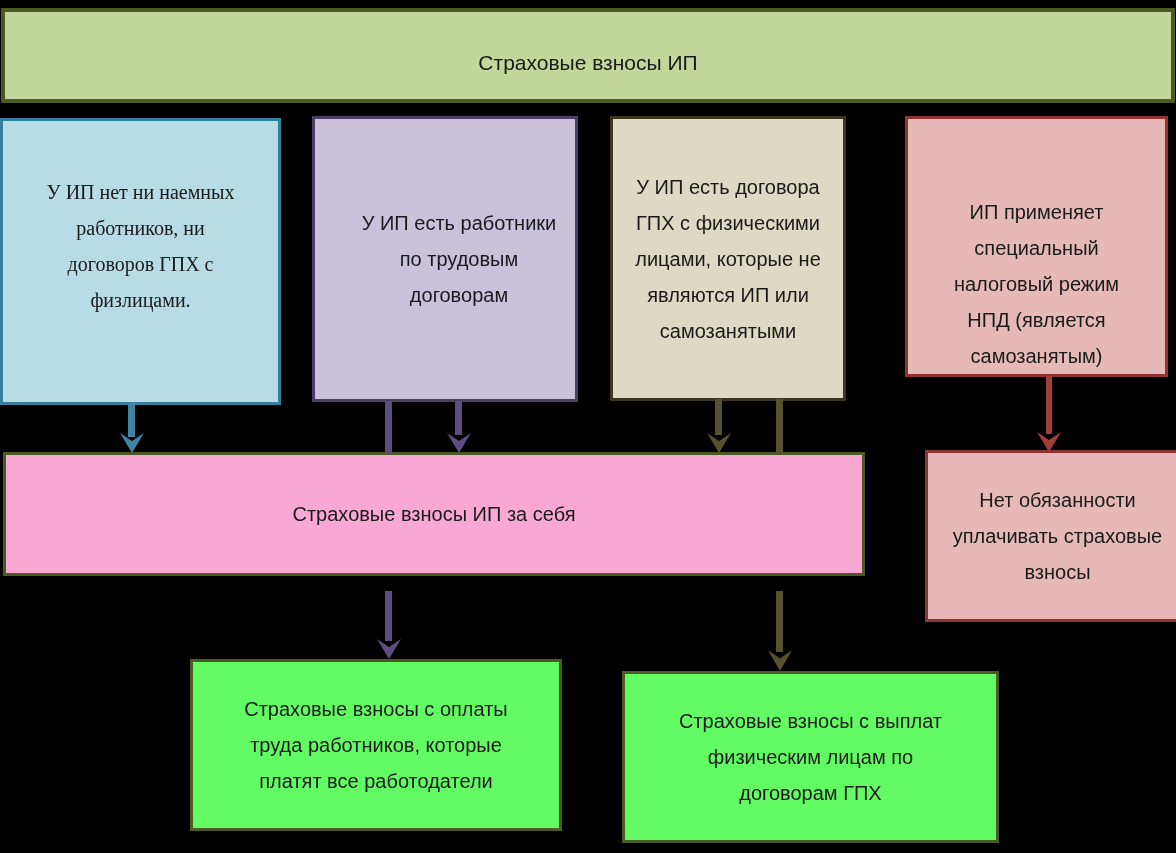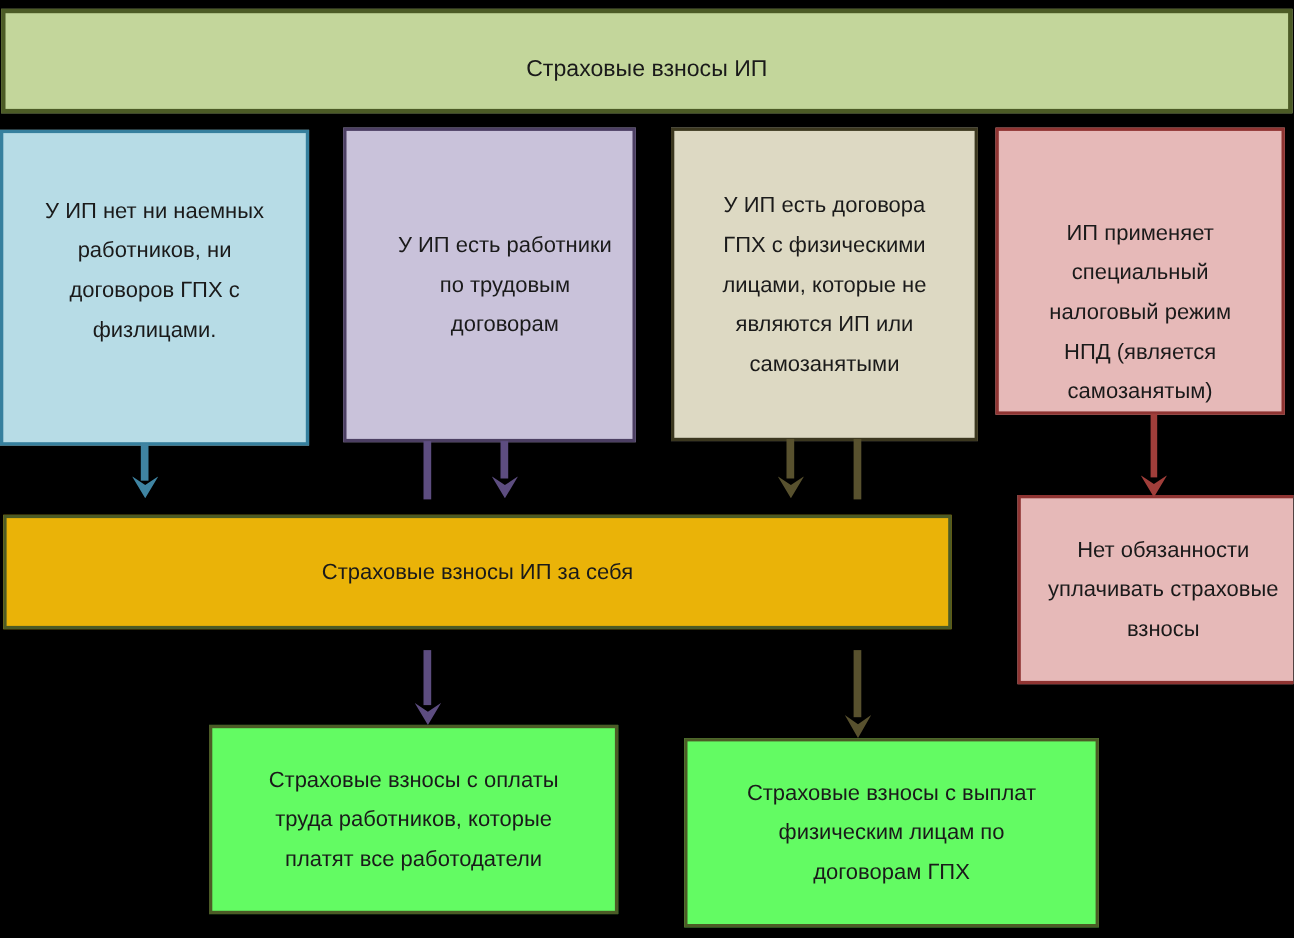--- a/index.html
+++ b/index.html
@@ -18,34 +18,34 @@
     flex-direction: column;
     align-items: center;
     justify-content: center;
     text-align: center;
     color: #1a1a1a;
     font-size: 20px;
     line-height: 1.8;
     white-space: pre-line;
   }
   .txt { white-space: pre-line; }
-  .para { margin-bottom: 32px; }
+  .para { margin-bottom: 32px; font-family: Liberation Serif, serif; }
 
   
   .header-box {
     left: 1px; top: 8px; width: 1174px; height: 95px;
     background: #c3d69b; border: 4px solid #4c5b26;
     justify-content: center; padding-top: 14px;
     font-size: 21px; line-height: 1.4;
   }
   .box-blue   { left: 0px;   top: 118px; width: 281px; height: 287px; background: #b7dce6; border: 3px solid #36809e; }
   .box-lilac  { left: 312px; top: 116px; width: 266px; height: 286px; background: #c9c2da; border: 3px solid #4c3f63; padding-left: 28px; }
-  .box-beige  { left: 610px; top: 116px; width: 279px; height: 285px; background: #ddd9c3; border: 3px solid #3b371f; }
+  .box-beige  { left: 610px; top: 116px; width: 236px; height: 285px; background: #ddd9c3; border: 3px solid #3b371f; }
   .box-pink1  { left: 905px; top: 116px; width: 263px; height: 261px; background: #e6b9b8; border: 3px solid #8f3432; justify-content: flex-end; }
-  .box-self   { left: 3px;   top: 468px; width: 862px; height: 104px; background: #eab308; border: 3px solid #4c5b26; }
+  .box-self   { left: 3px;   top: 452px; width: 862px; height: 124px; background: #f9a8d4; border: 3px solid #4c5b26; }
   .box-pink2  { left: 905px; top: 450px; width: 265px; height: 172px; background: #e6b9b8; border: 3px solid #8f3432; margin-left: 20px; }
   .box-green2 { left: 190px; top: 659px; width: 372px; height: 172px; background: #63fb63; border: 3px solid #4c5b26; }
   .box-green3 { left: 622px; top: 671px; width: 377px; height: 172px; background: #63fb63; border: 3px solid #4c5b26; }
 
   
   .seg  { position: absolute; }
   .head { position: absolute; clip-path: polygon(0 0, 50% 40%, 100% 0, 50% 100%); }
   .c-teal   { background: #3f84a2; }
   .c-purple { background: #5d4d80; }
   .c-olive  { background: #58512e; }

